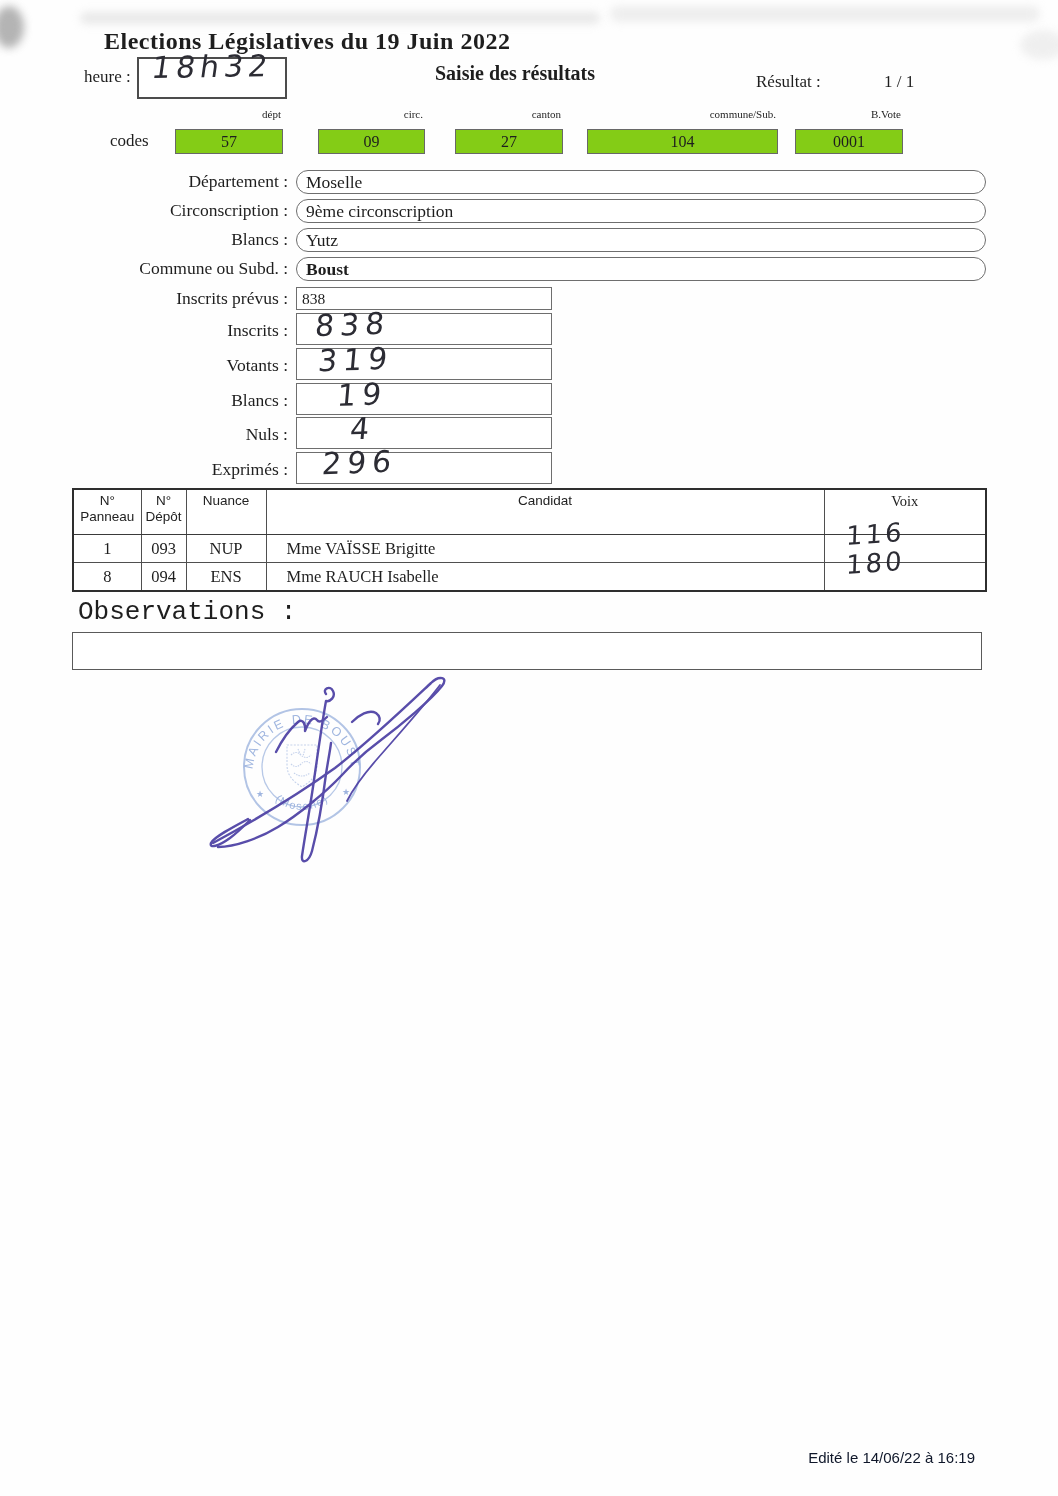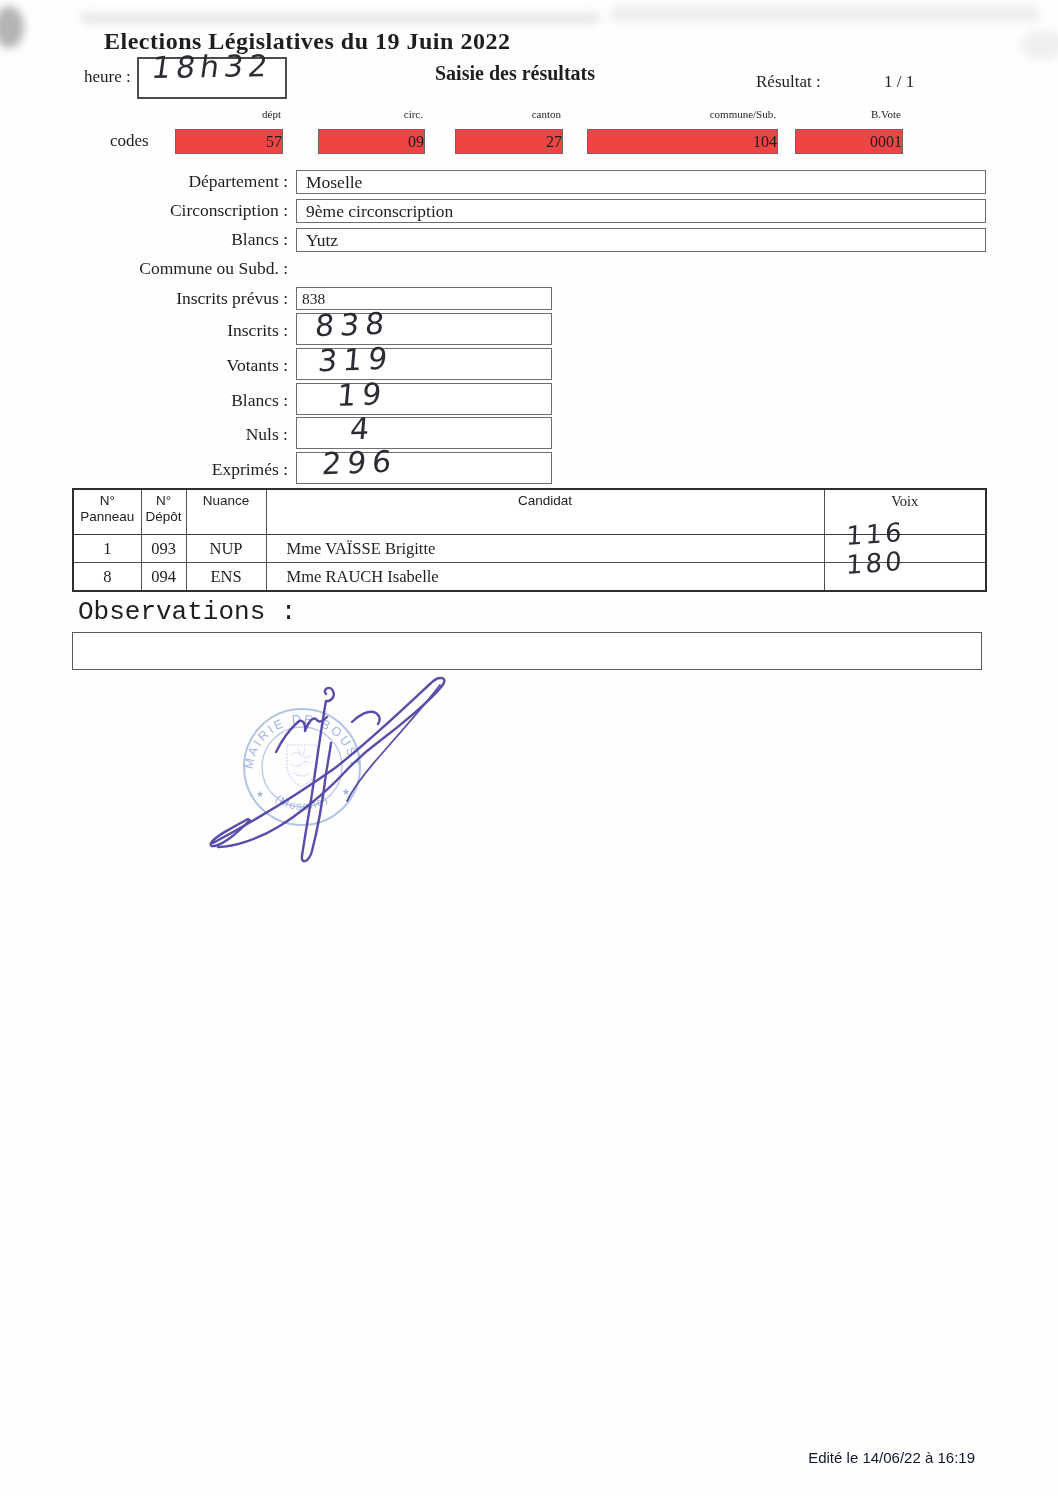--- a/index.html
+++ b/index.html
@@ -18,26 +18,26 @@
   .title{left:104px;top:28px;width:860px;font-size:24px;font-weight:bold;letter-spacing:.5px;}
   .subtitle{left:0px;top:62px;width:1030px;text-align:center;font-size:20px;font-weight:bold;}
   .heure-label{left:84px;top:67px;font-size:17px;}
   .heure-box{left:137px;top:57px;width:146px;height:38px;border:2px solid #4c4c4c;background:#fff;}
   .heure-value{left:152px;top:52px;}
   .res-label{left:756px;top:72px;font-size:17px;}
   .res-value{left:884px;top:72px;font-size:17px;}
   
   .codes-label{left:110px;top:131px;font-size:17px;}
   .code-head{top:108px;text-align:right;font-size:11px;}
-  .code-box{top:129px;height:23px;border:1.6px solid #686868;background:#ef4444;text-align:right;font-size:16px;line-height:23px;}
+  .code-box{top:129px;height:23px;border:1.6px solid #686868;background:#84cc16;text-align:center;font-size:16px;line-height:23px;}
   
   .flabel{left:40px;width:248px;text-align:right;font-size:17.5px;}
   .fbox{left:296px;background:#fff;border:1.5px solid #6e6e6e;font-size:17.5px;}
   .fbox .val{padding-left:9px;display:inline-block;}
-  .wide{width:688px;height:22px;line-height:22px;}
+  .wide{width:688px;height:22px;line-height:22px;border-radius:12px;}
   .narrow{width:254px;}
   .h21{height:21px;line-height:21px;}
   .h30{height:30px;}
   .bold{font-weight:bold;}
   
   .hw{
     font-family:"DejaVu Sans", sans-serif;color:#2c2c34;position:absolute;
     transform:rotate(-2deg) skewX(-7deg);letter-spacing:6px;font-size:30px;line-height:30px;white-space:nowrap;
   }
   .hw.heure{font-size:30px;letter-spacing:5px;transform:rotate(-1deg) skewX(-9deg);}
@@ -97,20 +97,21 @@
   <div class="abs flabel" style="top:171px;">Département :</div>
   <div class="abs fbox wide" style="top:170px;"><span class="val">Moselle</span></div>
 
   <div class="abs flabel" style="top:200px;">Circonscription :</div>
   <div class="abs fbox wide" style="top:199px;"><span class="val">9ème circonscription</span></div>
 
   <div class="abs flabel" style="top:229px;">Blancs :</div>
   <div class="abs fbox wide" style="top:228px;"><span class="val">Yutz</span></div>
 
   <div class="abs flabel" style="top:258px;">Commune ou Subd. :</div>
+  <div class="abs fbox wide" style="top:257px;"><span class="val bold">Boust</span></div>
 
   <div class="abs flabel" style="top:288px;">Inscrits prévus :</div>
   <div class="abs fbox narrow h21" style="top:287px;font-size:15.5px;"><span class="val" style="padding-left:5px;">838</span></div>
 
   <div class="abs flabel" style="top:320px;">Inscrits :</div>
   <div class="abs fbox narrow h30" style="top:313px;"></div>
   <div class="hw" style="left:315px;top:310px;">838</div>
 
   <div class="abs flabel" style="top:355px;">Votants :</div>
   <div class="abs fbox narrow h30" style="top:348px;"></div>

